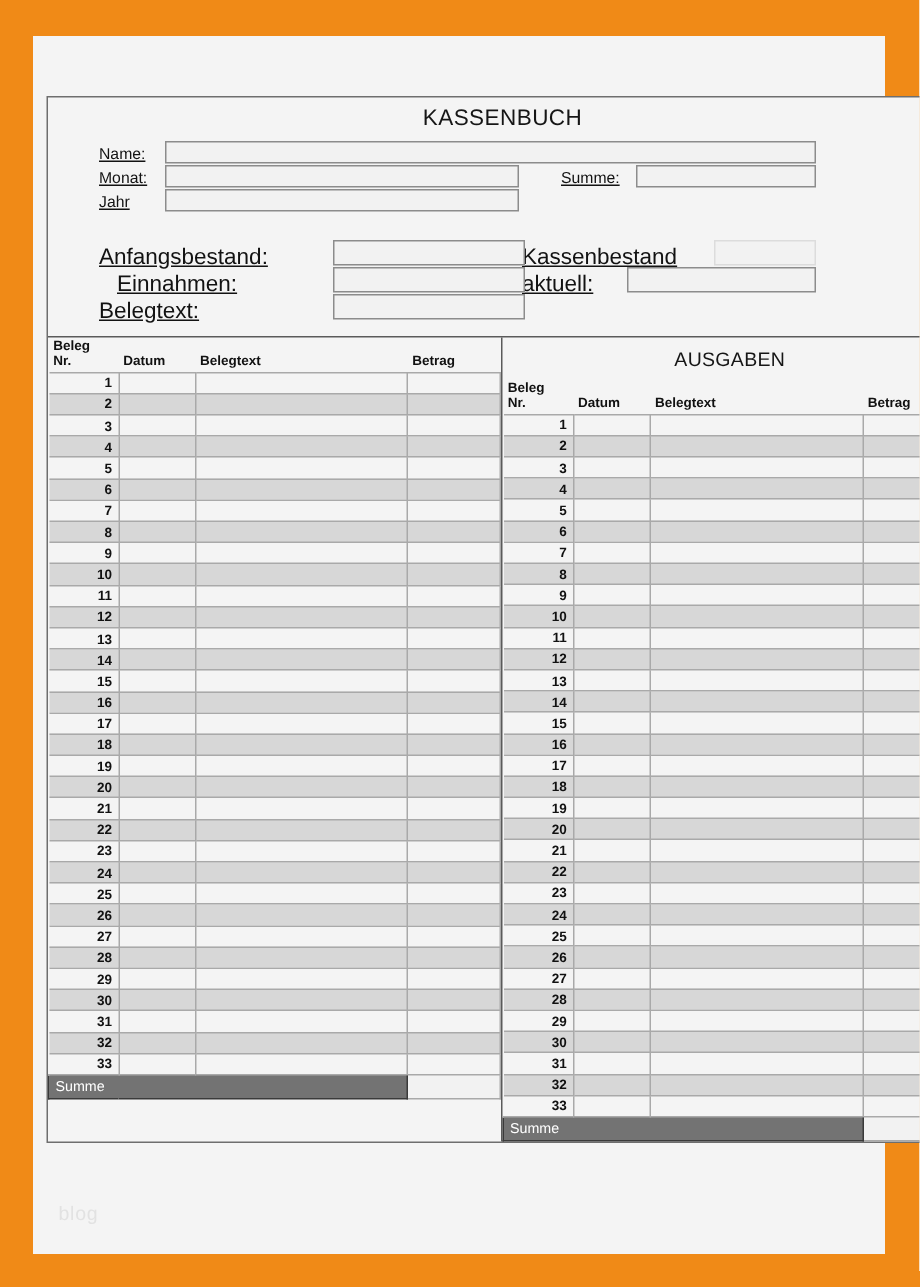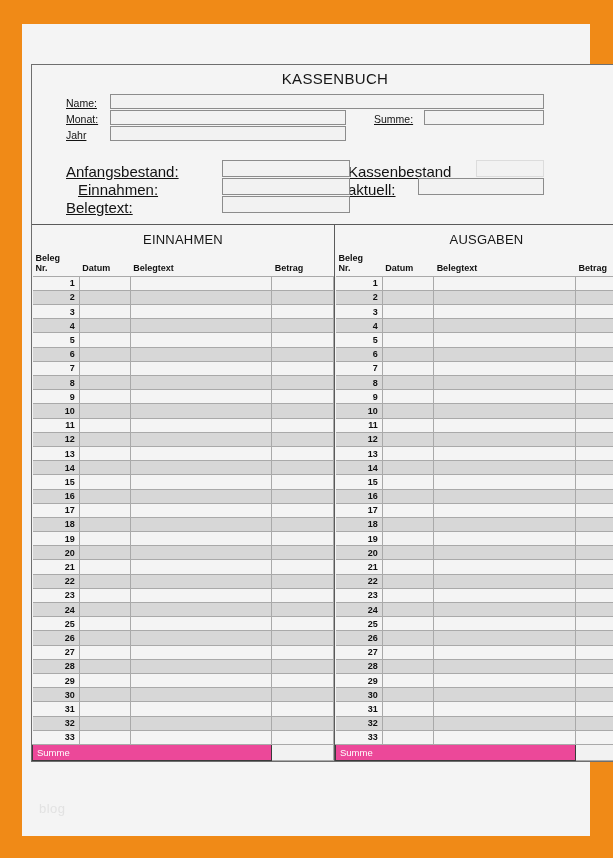--- a/index.html
+++ b/index.html
@@ -159,21 +159,21 @@
   tr.even td { background: #D7D7D7; }
 
   
   col.c-nr    { width: 15.5%; }
   col.c-datum { width: 17%;   }
   col.c-text  { width: 47%;   }
   col.c-betr  { width: 20.5%; }
 
   
   tr.summe td {
-    background: #ec4899;
+    background: #737373;
     color: #FFFFFF;
     font-size: 9.5px;
     height: 15px;
     border: 1px solid #3A3A3A;
     padding-left: 4px;
   }
   tr.summe td.sum-amount {
     background: #F2F2F2;
     border: 1px solid #A9A9A9;
   }
@@ -210,21 +210,20 @@
         <div class="box" id="in-anfang"></div>
         <div class="box" id="in-einn"></div>
         <div class="box" id="in-ausg"></div>
         <div class="box faint" id="in-kasse-a"></div>
         <div class="box" id="in-kasse-b"></div>
       </div>
 
       <div id="ledger">
 
         <div class="half left">
-          <div class="half-title">EINNAHMEN</div>
           <table class="grid">
             <colgroup>
               <col class="c-nr">
                 <col class="c-datum">
                 <col class="c-text">
                 <col class="c-betr">
             </colgroup>
             <thead>
               <tr>
                 <th>

